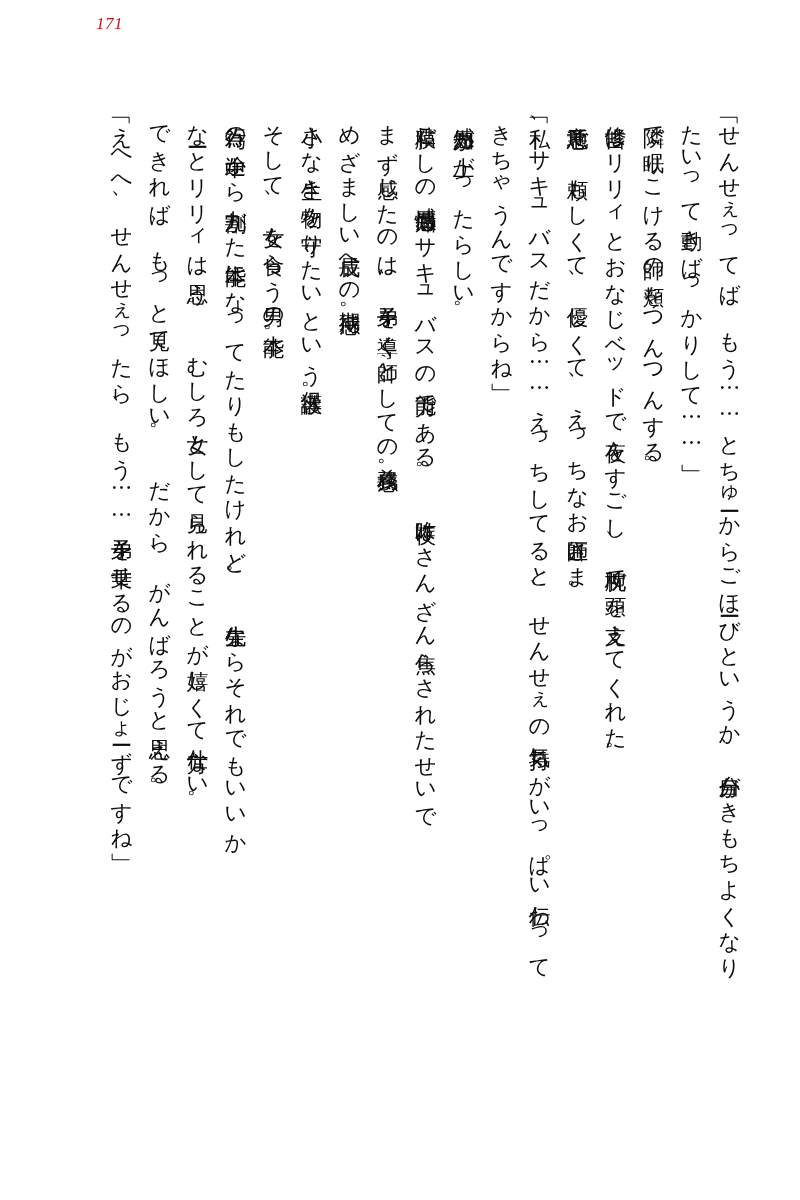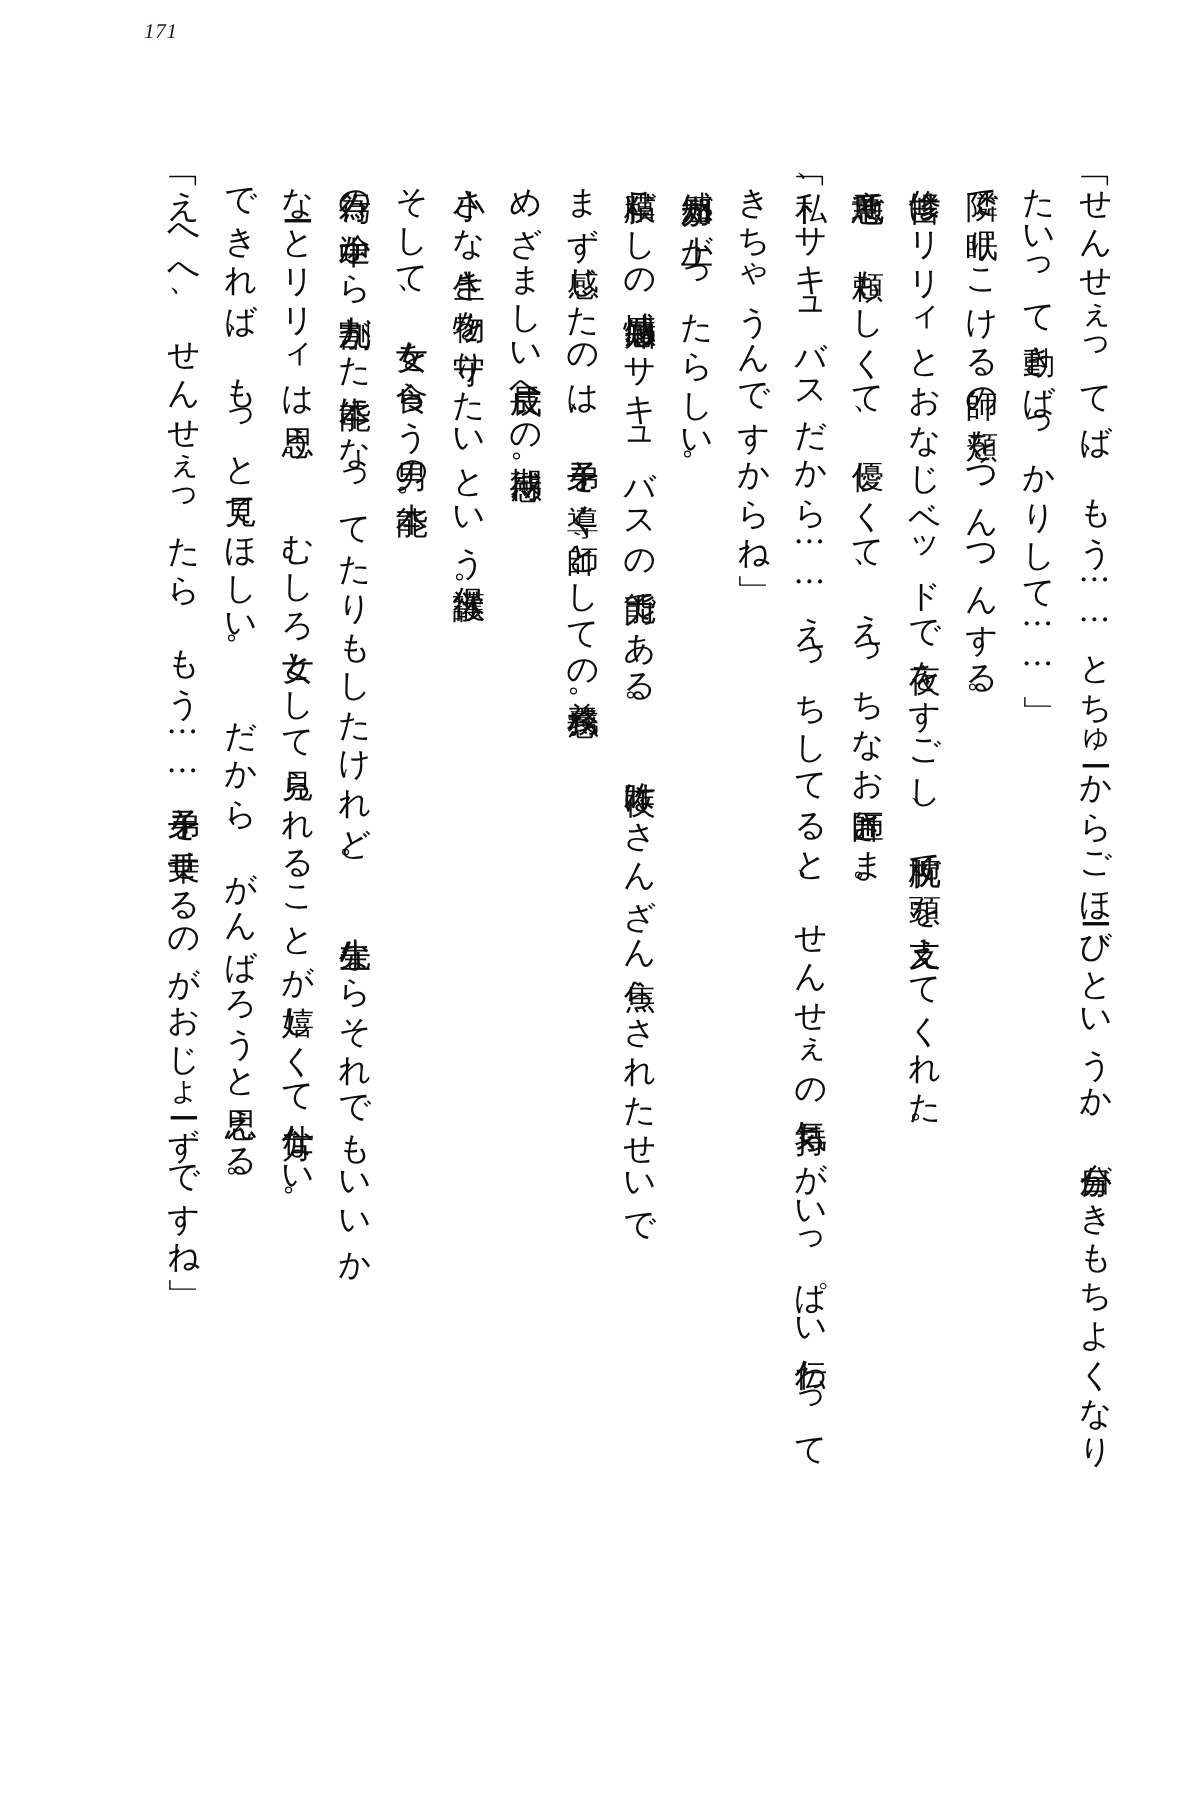--- a/index.html
+++ b/index.html
@@ -13,24 +13,24 @@
     height: 1200px;
     background: #ffffff;
     overflow: hidden;
     font-family: "Liberation Serif", "DejaVu Serif", serif;
     color: #111111;
   }
   .page-number {
     position: absolute;
     top: 14px;
     left: 96px;
-    font-size: 14px;
+    font-size: 17px;
     font-style: italic;
     font-family: "Liberation Serif", "DejaVu Serif", serif;
-    color: #0f172a;
+    color: #b91c1c;
     letter-spacing: 0.5px;
   }
   .body-text {
     position: absolute;
     top: 88px;
     right: 60px;
     left: 60px;
     height: 930px;
     display: flex;
     flex-direction: row-reverse;

